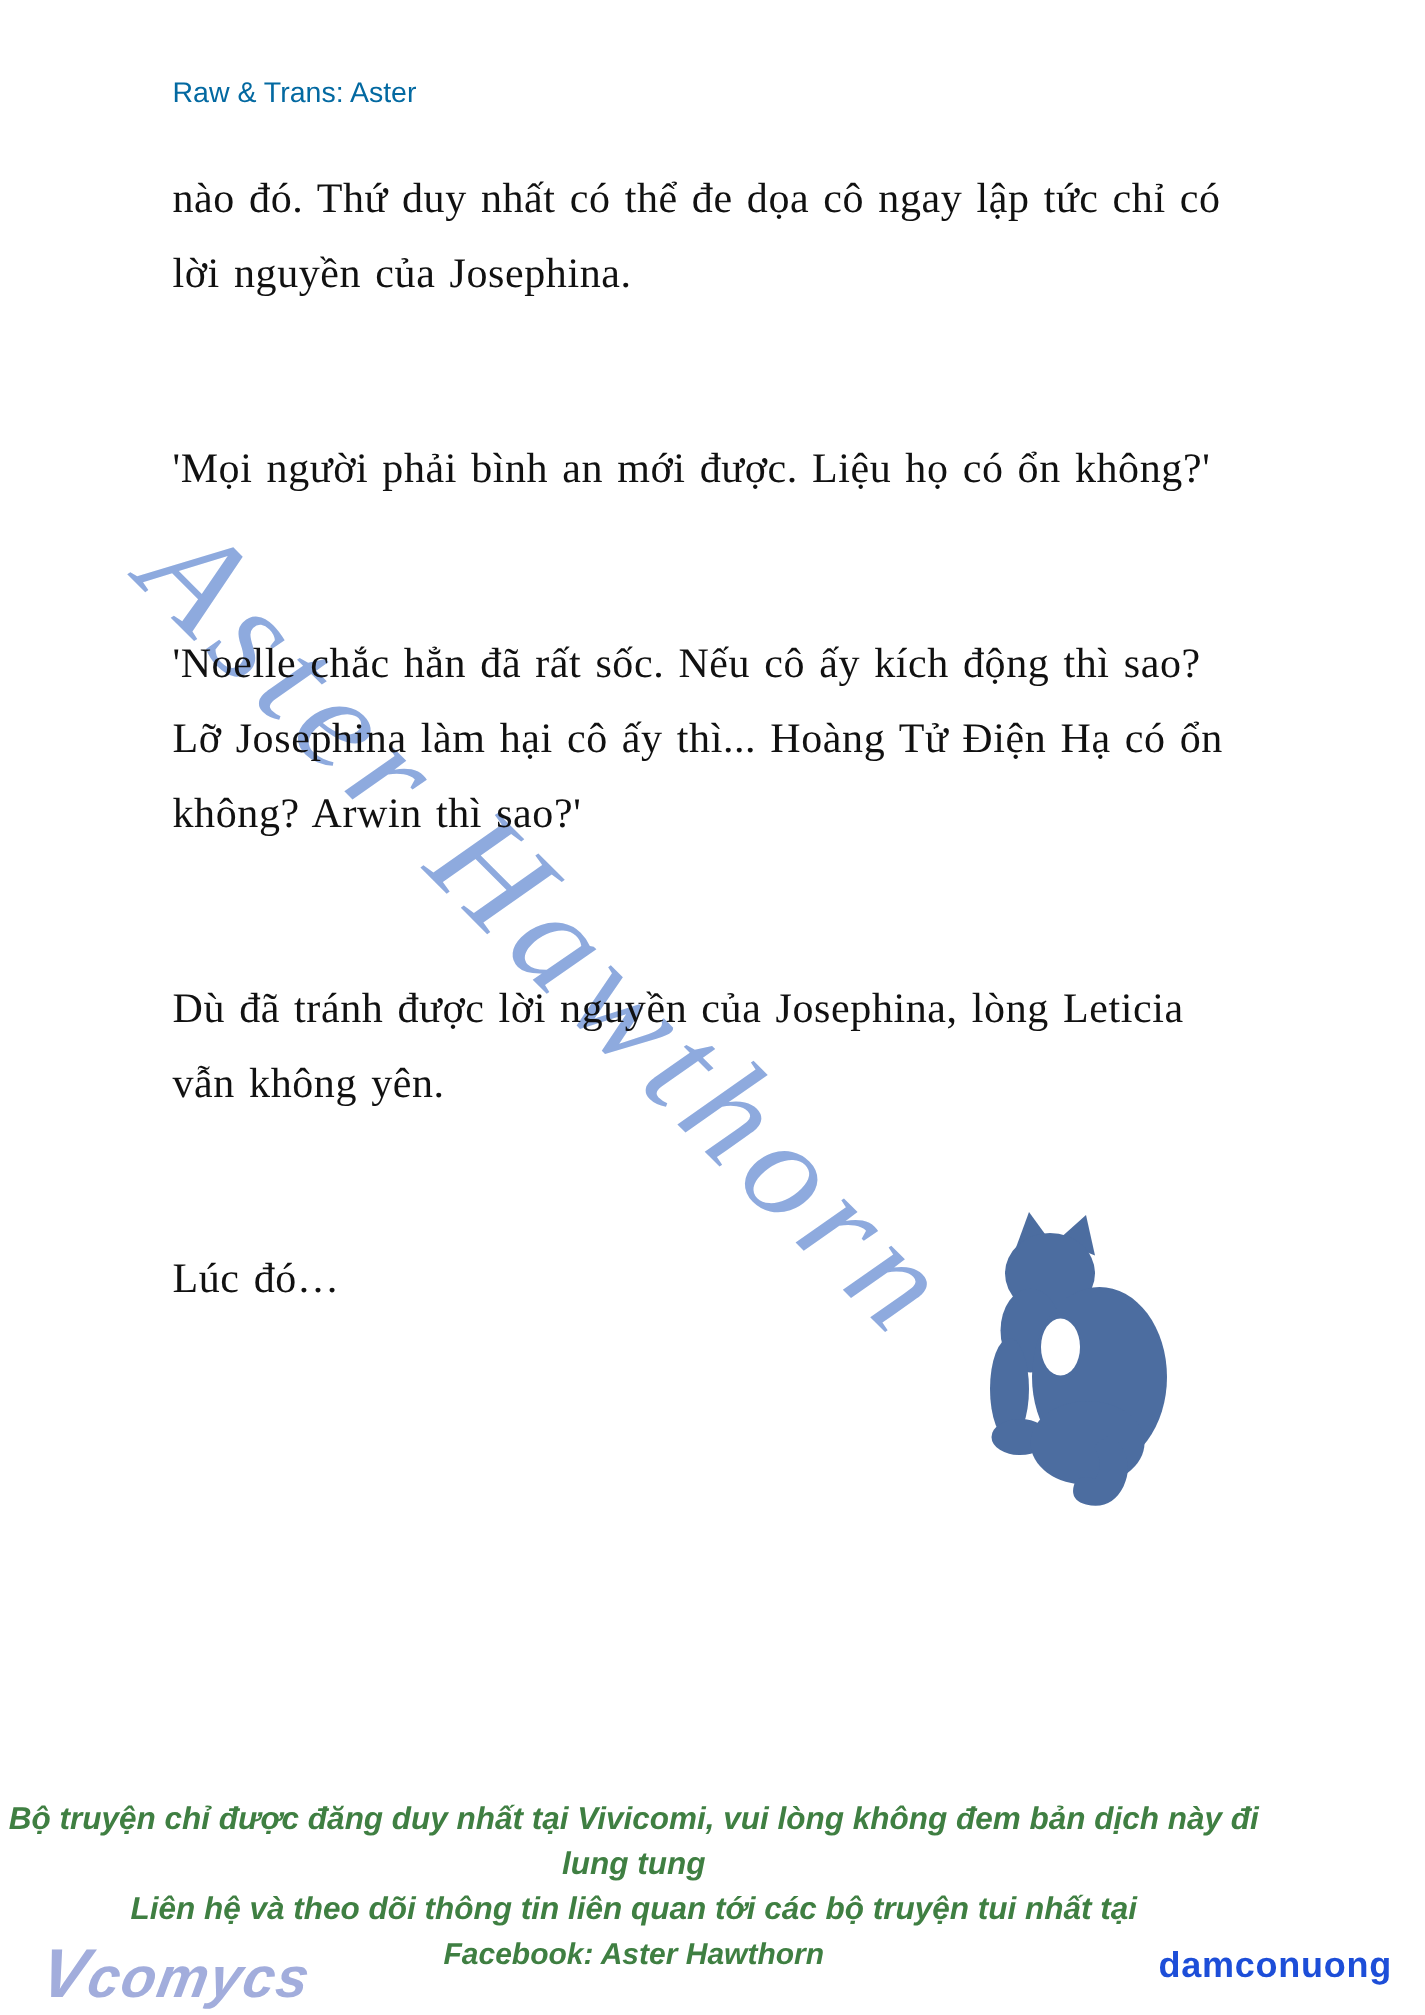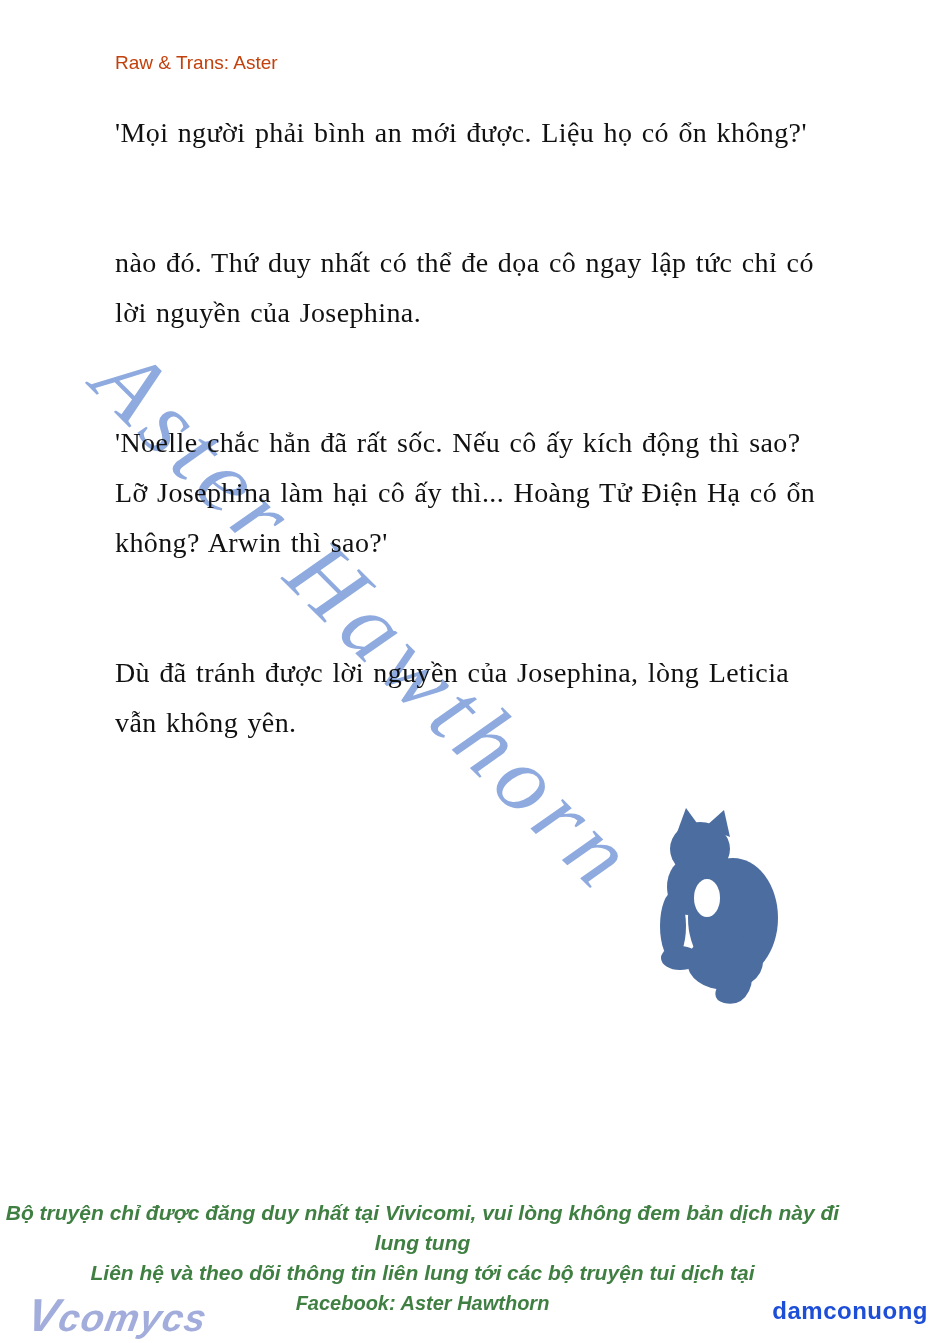--- a/index.html
+++ b/index.html
@@ -10,21 +10,21 @@
     background: #ffffff;
     overflow: hidden;
     font-family: "Liberation Serif", serif;
   }
   .header-credit {
     position: absolute;
     top: 52px;
     left: 115px;
     font-family: "Liberation Sans", sans-serif;
     font-size: 19px;
-    color: #c2410c;
+    color: #0369a1;
     z-index: 3;
   }
   .watermark {
     position: absolute;
     left: 150px;
     top: 325px;
     transform: rotate(45deg);
     transform-origin: 0 0;
     font-family: "Liberation Serif", serif;
     font-style: italic;
@@ -114,29 +114,30 @@
       <ellipse cx="28" cy="120" rx="13" ry="34"></ellipse>
       <ellipse cx="35" cy="152" rx="19" ry="12"></ellipse>
       <ellipse cx="88" cy="112" rx="45" ry="60"></ellipse>
       <ellipse cx="80" cy="156" rx="38" ry="28"></ellipse>
       <path d="M95,150 Q113,165 104,185 Q96,201 79,197 Q68,194 71,184 Q74,176 85,180 Q92,170 84,158 Z"></path>
     </g>
     <ellipse cx="62" cy="92" rx="13" ry="19" fill="#ffffff"></ellipse>
   </svg>
 
   <div class="body-text">
+    <p>nào đó. Thứ duy nhất có thể đe dọa cô ngay lập tức chỉ có lời nguyền của Josephina.</p>
     <p>'Mọi người phải bình an mới được. Liệu họ có ổn không?'</p>
-    <p>nào đó. Thứ duy nhất có thể đe dọa cô ngay lập tức chỉ có lời nguyền của Josephina.</p>
     <p>'Noelle chắc hẳn đã rất sốc. Nếu cô ấy kích động thì sao? Lỡ Josephina làm hại cô ấy thì... Hoàng Tử Điện Hạ có ổn không? Arwin thì sao?'</p>
     <p>Dù đã tránh được lời nguyền của Josephina, lòng Leticia vẫn không yên.</p>
+    <p>Lúc đó…</p>
   </div>
 
   <div class="footer-notice">
     <p class="f1">Bộ truyện chỉ được đăng duy nhất tại Vivicomi, vui lòng không đem bản dịch này đi lung tung</p>
-    <p class="f2">Liên hệ và theo dõi thông tin liên lung tới các bộ truyện tui dịch tại</p>
+    <p class="f2">Liên hệ và theo dõi thông tin liên quan tới các bộ truyện tui nhất tại</p>
     <p class="f3">Facebook: Aster Hawthorn</p>
   </div>
 
   <div class="site-logo">Vcomycs</div>
 
   <div class="corner-watermark">damconuong</div>
 
 </div>
 
 </body></html>

